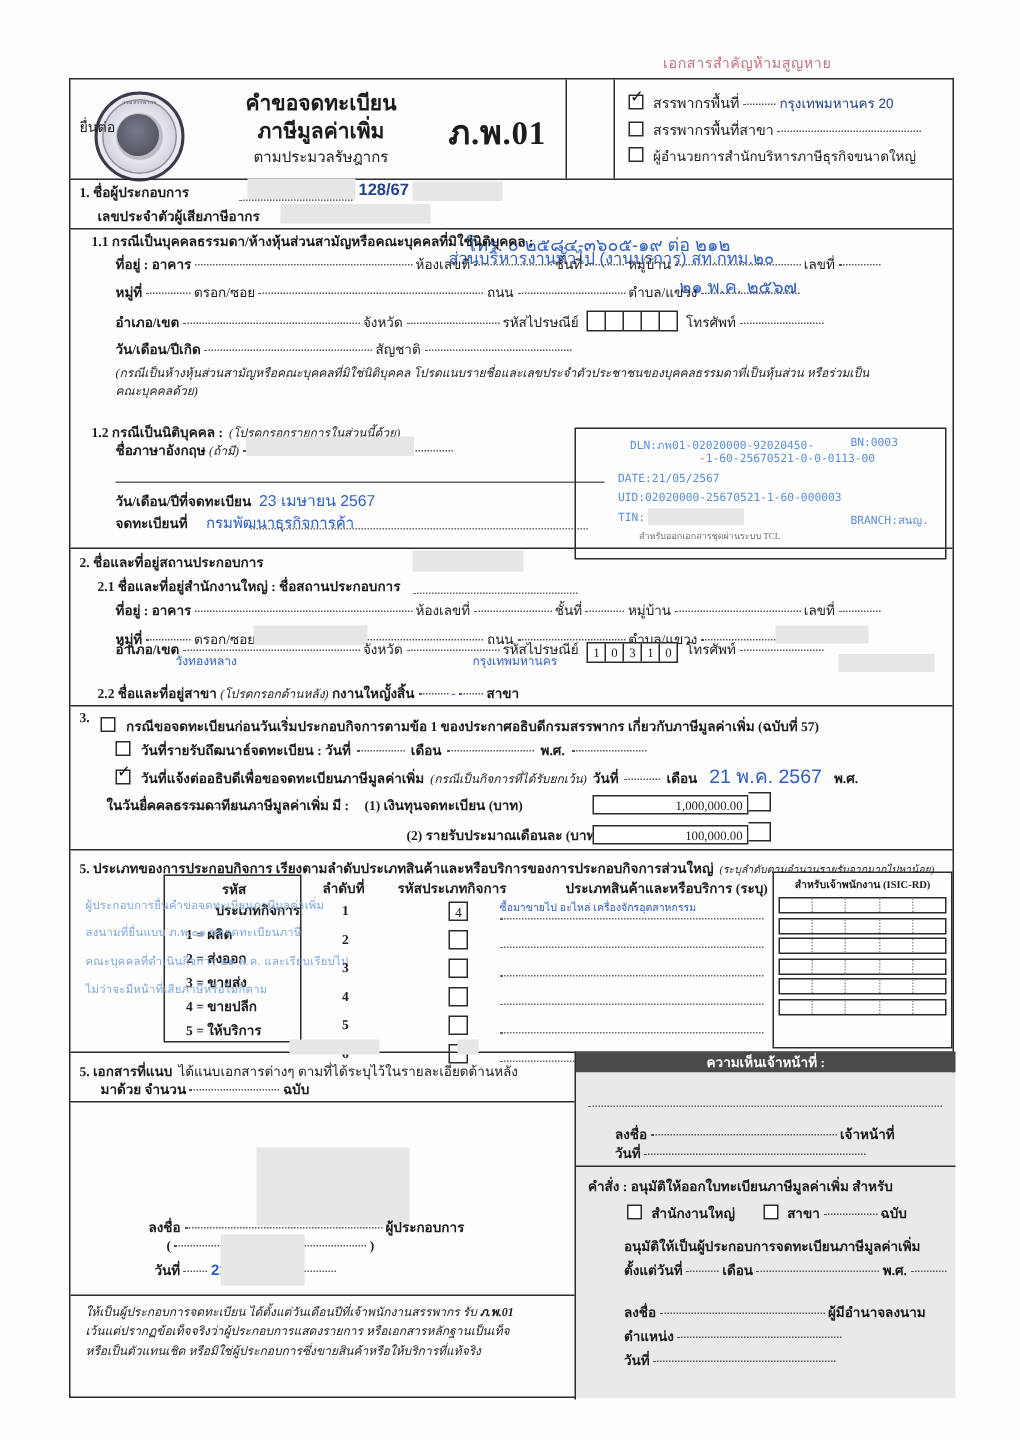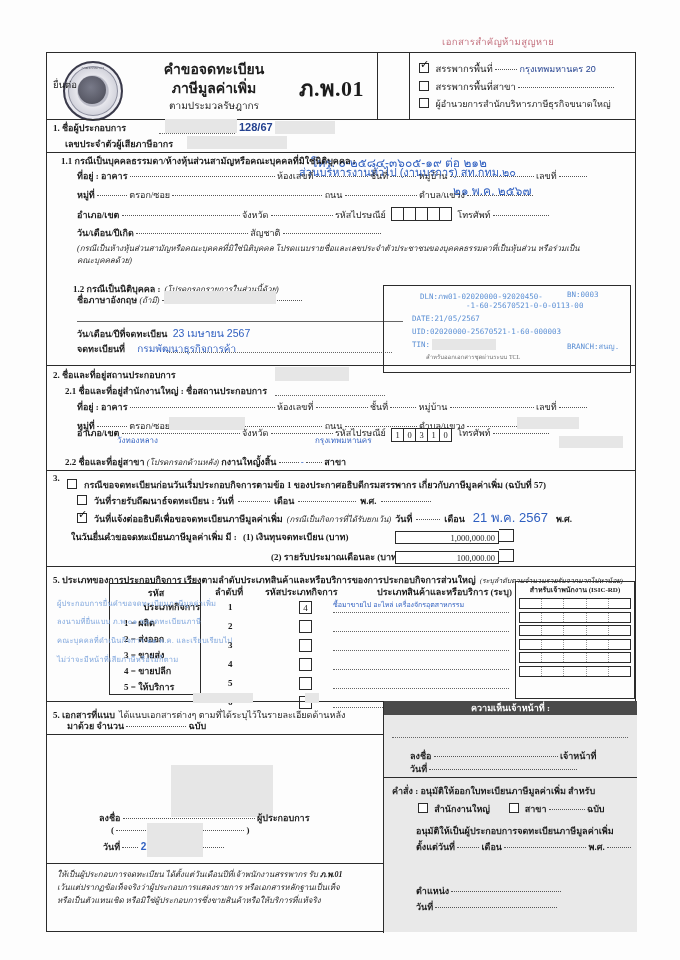--- a/index.html
+++ b/index.html
@@ -169,21 +169,21 @@
       <span class="dots" style="width:112px;"></span>
       <span>สัญชาติ</span>
       <span class="dots" style="width:98px;"></span>
     </div>
 
     <div class="abs lbl-i" style="left:30px;top:190px;width:548px;line-height:1.45;">
       <div>(กรณีเป็นห้างหุ้นส่วนสามัญหรือคณะบุคคลที่มิใช่นิติบุคคล  โปรดแนบรายชื่อและเลขประจำตัวประชาชนของบุคคลธรรมดาที่เป็นหุ้นส่วน หรือร่วมเป็น</div>
       <div>คณะบุคคลด้วย)</div>
     </div>
 
-    <div class="abs" style="left:26px;top:225px;">
+    <div class="abs" style="left:14px;top:225px;">
       <span class="lbl-b">1.2 กรณีเป็นนิติบุคคล :</span>
       <span class="lbl-i">(โปรดกรอกรายการในส่วนนี้ด้วย)</span>
     </div>
     <div class="abs lbl" style="left:30px;top:240px;">
       <span class="lbl-b">ชื่อภาษาอังกฤษ</span>
       <span class="lbl-i">(ถ้ามี)</span>
       <span class="dots" style="width:140px;"></span>
     </div>
     <div class="shadebox" style="left:117px;top:238px;width:112px;height:13px;"></div>
     <div class="abs solidline" style="left:30px;top:268px;width:326px;"></div>
@@ -296,21 +296,21 @@
       <span class="lbl-b" style="margin-left:3px;">วันที่แจ้งต่ออธิบดีเพื่อขอจดทะเบียนภาษีมูลค่าเพิ่ม</span>
       <span class="lbl-i">(กรณีเป็นกิจการที่ได้รับยกเว้น)</span>
       <span class="lbl-b">วันที่</span>
       <span class="dots" style="width:24px;"></span>
       <span class="lbl-b">เดือน</span>
       <span class="hand" style="font-size:13px;margin:0 4px;">21 พ.ค. 2567</span>
       <span class="lbl-b">พ.ศ.</span>
       <span class="dots" style="width:96px;"></span>
     </div>
 
-    <div class="abs lbl-b" style="left:24px;top:477px;">ในวันยื่นคำขอจดทะเบียนภาษีมูลค่าเพิ่ม มี :</div>
+    <div class="abs lbl-b" style="left:24px;top:477px;">ในวันยื่คคลธรรมดาทียนภาษีมูลค่าเพิ่ม มี :</div>
     <div class="abs lbl-b" style="left:196px;top:477px;">(1) เงินทุนจดทะเบียน (บาท)</div>
     <div class="abs" style="left:348px;top:474px;">
       <span class="money">1,000,000.00</span><span class="moneytail"></span>
     </div>
 
     <div class="abs lbl-b" style="left:224px;top:497px;">(2) รายรับประมาณเดือนละ (บาท)</div>
     <div class="abs" style="left:348px;top:494px;">
       <span class="money">100,000.00</span><span class="moneytail"></span>
     </div>
 
@@ -493,20 +493,25 @@
         </div>
         <div class="abs lbl-b" style="left:32px;top:46px;">อนุมัติให้เป็นผู้ประกอบการจดทะเบียนภาษีมูลค่าเพิ่ม</div>
         <div class="abs lbl-b" style="left:32px;top:62px;">
           <span>ตั้งแต่วันที่</span>
           <span class="dots" style="width:22px;"></span>
           <span>เดือน</span>
           <span class="dots" style="width:82px;"></span>
           <span>พ.ศ.</span>
           <span class="dots" style="width:24px;"></span>
         </div>
+        <div class="abs lbl-b" style="left:32px;top:90px;">
+          <span>ลงชื่อ</span>
+          <span class="dots" style="width:110px;"></span>
+          <span>ผู้มีอำนาจลงนาม</span>
+        </div>
         <div class="abs lbl-b" style="left:32px;top:106px;">
           <span>ตำแหน่ง</span>
           <span class="dots" style="width:110px;"></span>
         </div>
         <div class="abs lbl-b" style="left:32px;top:122px;">
           <span>วันที่</span>
           <span class="dots" style="width:122px;"></span>
         </div>
       </div>
     </div>

